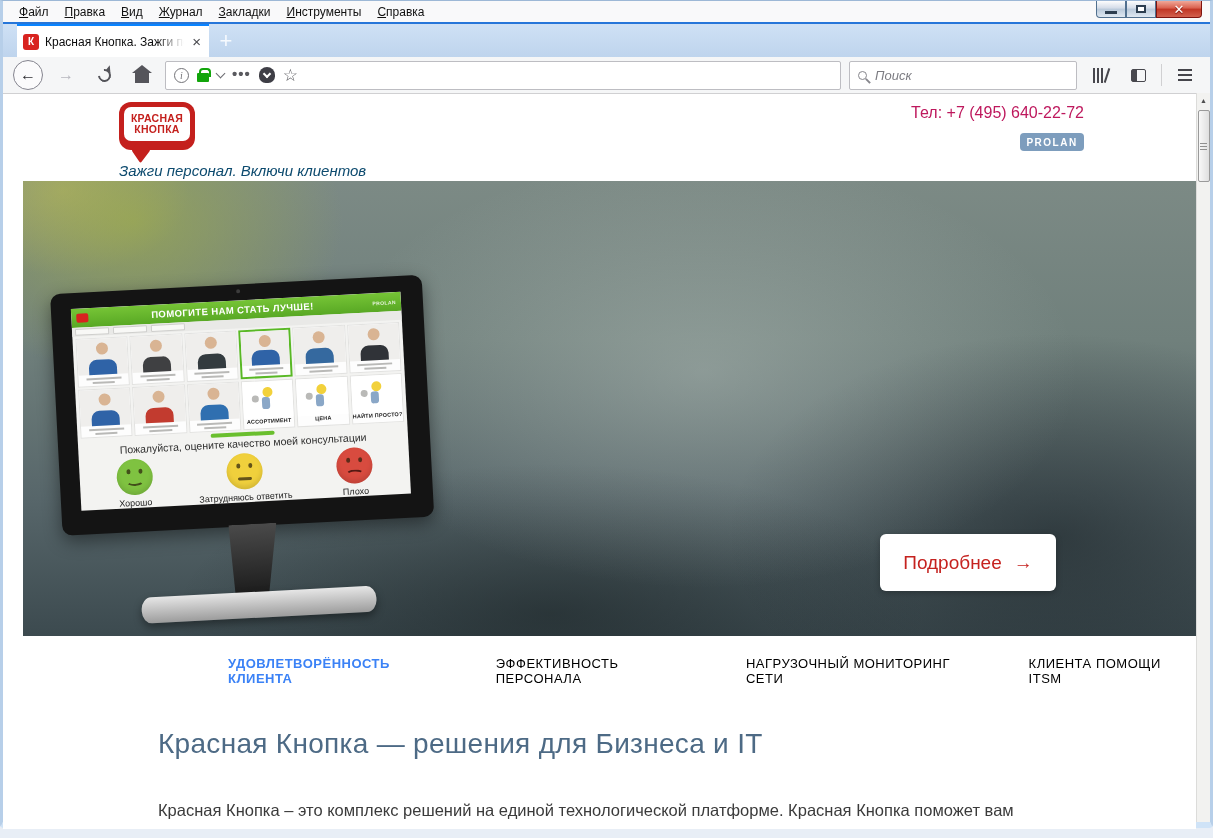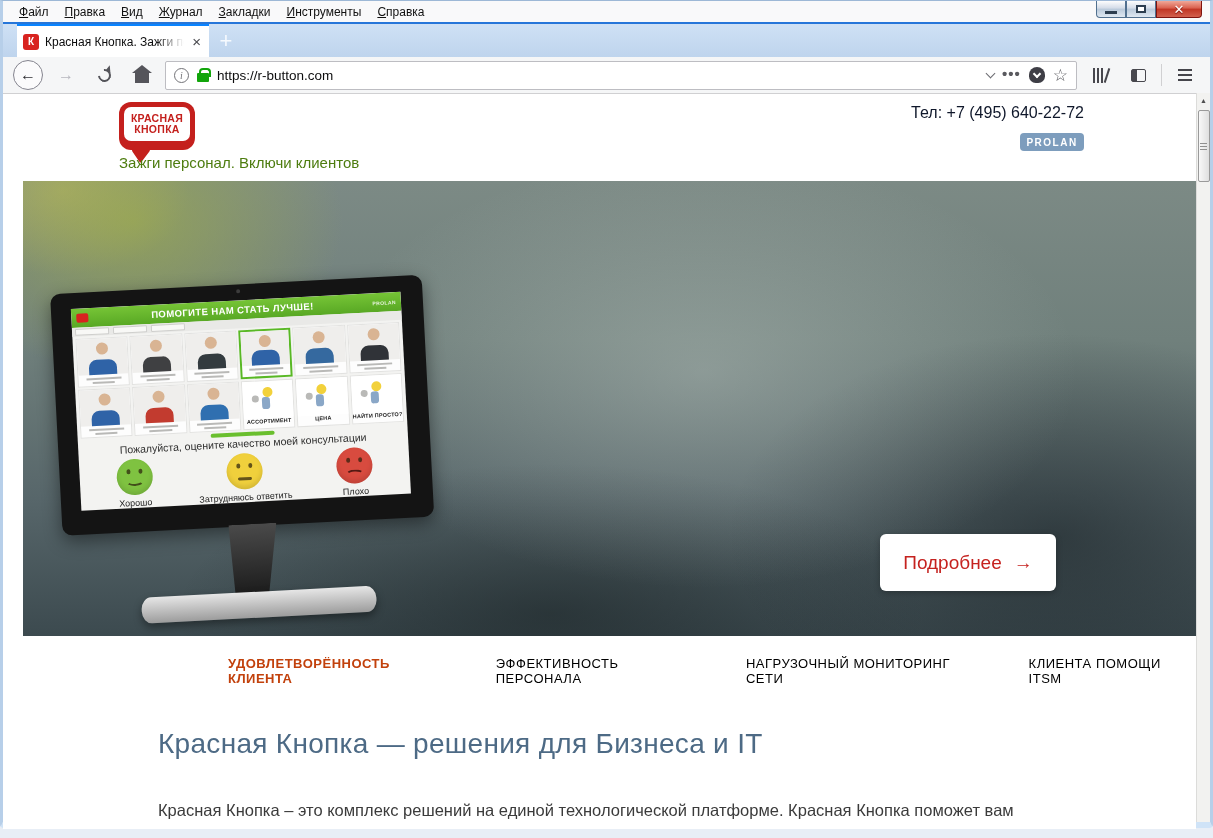--- a/index.html
+++ b/index.html
@@ -95,25 +95,25 @@
   .sitehead{ position:relative; height:87px; background:#fff; }
   .logo{ position:absolute; left:96px; top:8px; width:76px; height:48px; background:#c4201d;
          border-radius:12px; }
   .logo .inner{ position:absolute; inset:5px 5px 9px 5px; background:#fff; border-radius:7px;
          display:flex; flex-direction:column; align-items:center; justify-content:center;
          color:#c4201d; font-weight:bold; font-size:10.5px; line-height:1.05; letter-spacing:.3px; }
   .logo .tail{ position:absolute; left:14px; bottom:-8px; width:16px; height:16px; background:#c4201d;
          transform:rotate(55deg) skew(18deg); border-radius:2px; }
   .sitenav{ position:absolute; left:191px; top:24px; display:flex; gap:28px; }
   .sitenav a{ font-size:13px; color:#42566b; text-decoration:none; letter-spacing:.4px; }
-  .phone{ position:absolute; right:112px; top:10px; color:#0f172a; font-size:16px; }
+  .phone{ position:absolute; right:112px; top:10px; color:#be185d; font-size:16px; }
   .prolan{ position:absolute; right:112px; top:39px; width:64px; height:18px; background:#7d9dbd;
          border-radius:4px; color:#fff; font-size:10px; font-weight:bold; letter-spacing:1.5px;
          display:flex; align-items:center; justify-content:center; }
-  .tagline{ position:absolute; left:96px; top:60px; color:#4d7c0f; font-size:15px; }
+  .tagline{ position:absolute; left:96px; top:68px; color:#0c4a6e; font-size:15px;font-style:italic; }
 
   
   .hero{ position:relative; height:455px; overflow:hidden;
     background:
       radial-gradient(300px 220px at 110px 40px, rgba(160,175,70,.65), transparent 70%),
       radial-gradient(180px 120px at 40px 10px, rgba(205,195,95,.5), transparent 70%),
       radial-gradient(520px 300px at 58% 42%, rgba(195,205,200,.38), transparent 72%),
       radial-gradient(420px 260px at 88% 78%, rgba(22,30,34,.55), transparent 78%),
       radial-gradient(500px 200px at 45% 95%, rgba(20,28,30,.5), transparent 75%),
       linear-gradient(180deg,#7c8a85 0%,#70807c 35%,#57666a 70%,#3c4a4f 100%); }
@@ -177,21 +177,21 @@
   .ksm b{ font-size:9px; color:#222; font-weight:normal; }
   .neck{ position:absolute; left:140px; top:240px; width:100px; height:78px;
       background:linear-gradient(#4a4a4a,#171717); clip-path:polygon(26% 0,74% 0,62% 100%,30% 100%); }
   .base{ position:absolute; left:75px; top:308px; width:235px; height:26px;
       background:linear-gradient(#e6e6e6,#9c9c9c); border-radius:10px/12px;
       box-shadow:0 4px 8px rgba(0,0,0,.4); }
 
   
   .sectabs{ height:70px; background:#fff; display:flex; align-items:center; padding-left:205px; gap:40px; }
   .sectab{ font-size:13px; letter-spacing:.5px; color:#000000; cursor:pointer; }
-  .sectab.active{ color:#c2410c; font-weight:bold; }
+  .sectab.active{ color:#3b82f6; font-weight:bold; }
 
   
   .content{ padding:22px 0 0 135px; background:#fff; }
   .content h2{ font-size:28px; font-weight:normal; color:#4d6a85; letter-spacing:.3px; margin-bottom:34px; }
   .content p{ width:880px; font-size:16.5px; color:#3b3b3b; line-height:1.95; }
 
   
   .scrollbar{ position:absolute; top:92px; right:0; width:14px; bottom:0; background:#f2f2f0;
       border-left:1px solid #dcdcda; display:flex; flex-direction:column; align-items:center; }
   .sb-up{ height:15px; display:flex; align-items:center; justify-content:center; font-size:7px; color:#4f4f4f; width:100%; }
@@ -245,27 +245,30 @@
       </div>
     <div class="nav-ico">
         <i class="reload"></i>
       </div>
     <div class="nav-ico">
         <i class="home"></i>
       </div>
     <div class="urlbar">
       <span class="info-ico">i</span>
       <i class="lock"></i>
-      <span class="url-text">https://r-button.com</span>
       <i class="chev"></i>
       <span class="dots">•••</span>
       <span class="pocket">
           <i></i>
         </span>
       <span class="star">☆</span>
+    </div>
+    <div class="searchbar">
+      <i class="mag"></i>
+      <span class="search-ph">Поиск</span>
     </div>
     <div class="nav-ico">
         <span class="lib">
           <i></i>
           <i></i>
           <i></i>
           <i></i>
         </span>
       </div>
     <div class="nav-ico">

